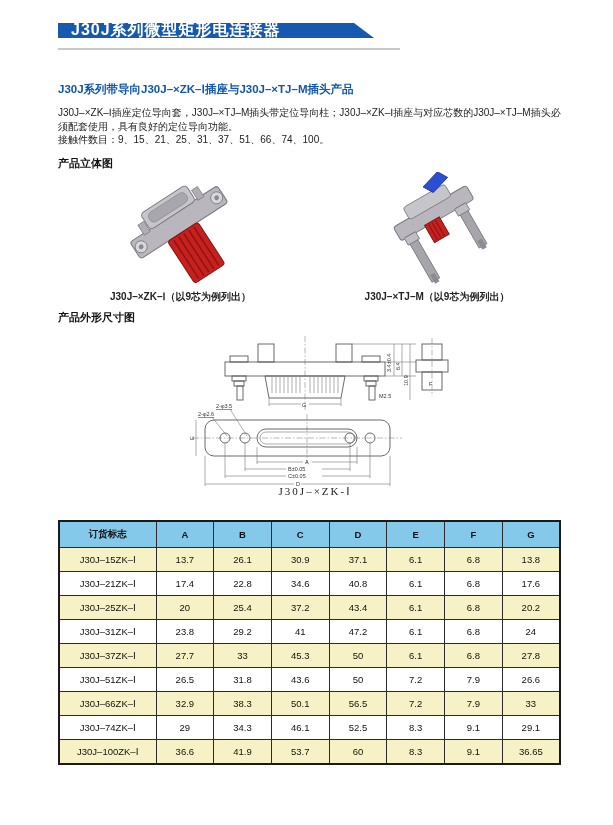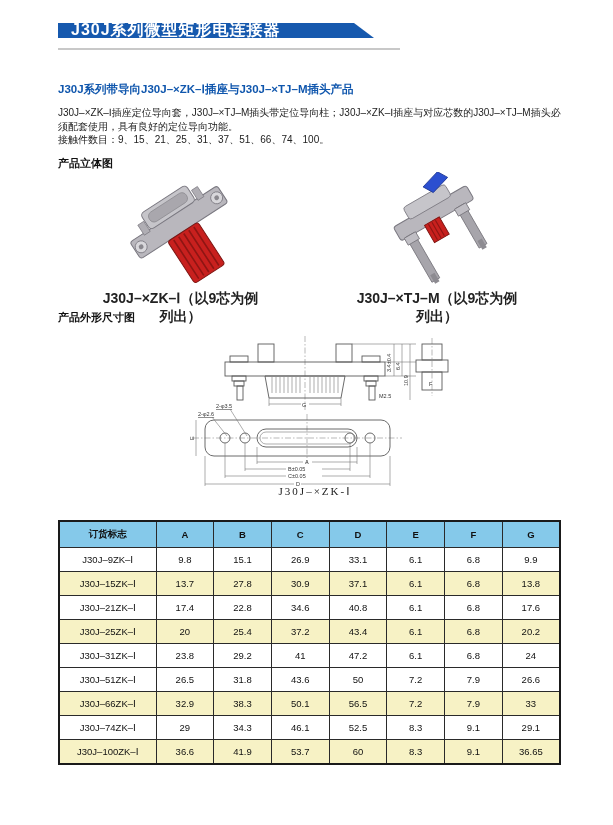--- a/index.html
+++ b/index.html
@@ -9,21 +9,21 @@
   .banner{left:58px;top:23px;width:316px;height:15px;background:#1659ae;
           clip-path:polygon(0 0,296px 0,316px 100%,0 100%);
           display:flex;align-items:center;padding-left:13px;box-sizing:border-box;}
   .banner span{color:#ffffff;font-size:16px;font-weight:bold;letter-spacing:1px;}
   .banner-underline{left:58px;top:48px;width:342px;height:2px;background:#c8c8c8;}
   
   .subtitle{left:58px;top:82px;width:510px;font-size:11.5px;font-weight:bold;color:#0f56ad;}
   .intro{left:58px;top:106px;width:504px;font-size:10px;line-height:13.5px;color:#222;margin:0;}
   .intro2{left:58px;top:133px;width:504px;font-size:10px;color:#222;margin:0;}
   .sec-title{font-size:11px;font-weight:bold;color:#111;}
-  .caption{font-size:14px;font-weight:bold;color:#222;text-align:center;}
+  .caption{font-size:10px;font-weight:bold;color:#222;text-align:center;}
   .draw-caption{font-family:"Liberation Serif",serif;font-size:11px;letter-spacing:2px;color:#222;text-align:center;}
   
   table.spec{left:58px;top:520px;position:absolute;width:503px;border-collapse:collapse;table-layout:fixed;
              border:2px solid #1a1a1a;}
   table.spec th{background:#85c9ea;height:25px;font-size:9.5px;font-weight:bold;color:#111;}
   table.spec td{height:23px;font-size:9.5px;color:#111;text-align:center;}
   table.spec th,table.spec td{border:1px solid #2a2a2a;padding:0 2px;}
   table.spec tr.alt td{background:#f7f2c5;}
   table.spec col.c0{width:97px;}
   
@@ -183,34 +183,24 @@
         <th>A</th>
         <th>B</th>
         <th>C</th>
         <th>D</th>
         <th>E</th>
         <th>F</th>
         <th>G</th>
       </tr>
     </thead>
   <tbody>
-      <tr>
-        <td>J30J–9ZK–Ⅰ</td>
-        <td>9.8</td>
-        <td>15.1</td>
-        <td>26.9</td>
-        <td>33.1</td>
-        <td>6.1</td>
-        <td>6.8</td>
-        <td>9.9</td>
-      </tr>
       <tr class="alt">
         <td>J30J–15ZK–Ⅰ</td>
         <td>13.7</td>
-        <td>27.8</td>
+        <td>26.1</td>
         <td>30.9</td>
         <td>37.1</td>
         <td>6.1</td>
         <td>6.8</td>
         <td>13.8</td>
       </tr>
       <tr>
         <td>J30J–21ZK–Ⅰ</td>
         <td>17.4</td>
         <td>22.8</td>
@@ -232,20 +222,30 @@
       </tr>
       <tr>
         <td>J30J–31ZK–Ⅰ</td>
         <td>23.8</td>
         <td>29.2</td>
         <td>41</td>
         <td>47.2</td>
         <td>6.1</td>
         <td>6.8</td>
         <td>24</td>
+      </tr>
+      <tr class="alt">
+        <td>J30J–37ZK–Ⅰ</td>
+        <td>27.7</td>
+        <td>33</td>
+        <td>45.3</td>
+        <td>50</td>
+        <td>6.1</td>
+        <td>6.8</td>
+        <td>27.8</td>
       </tr>
       <tr>
         <td>J30J–51ZK–Ⅰ</td>
         <td>26.5</td>
         <td>31.8</td>
         <td>43.6</td>
         <td>50</td>
         <td>7.2</td>
         <td>7.9</td>
         <td>26.6</td>

